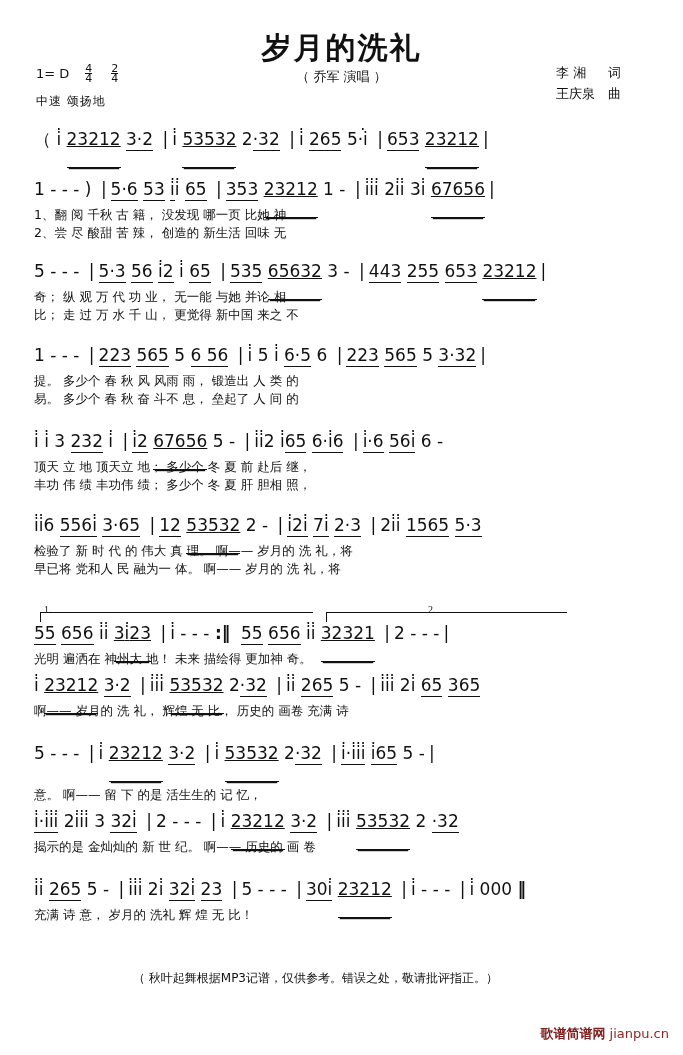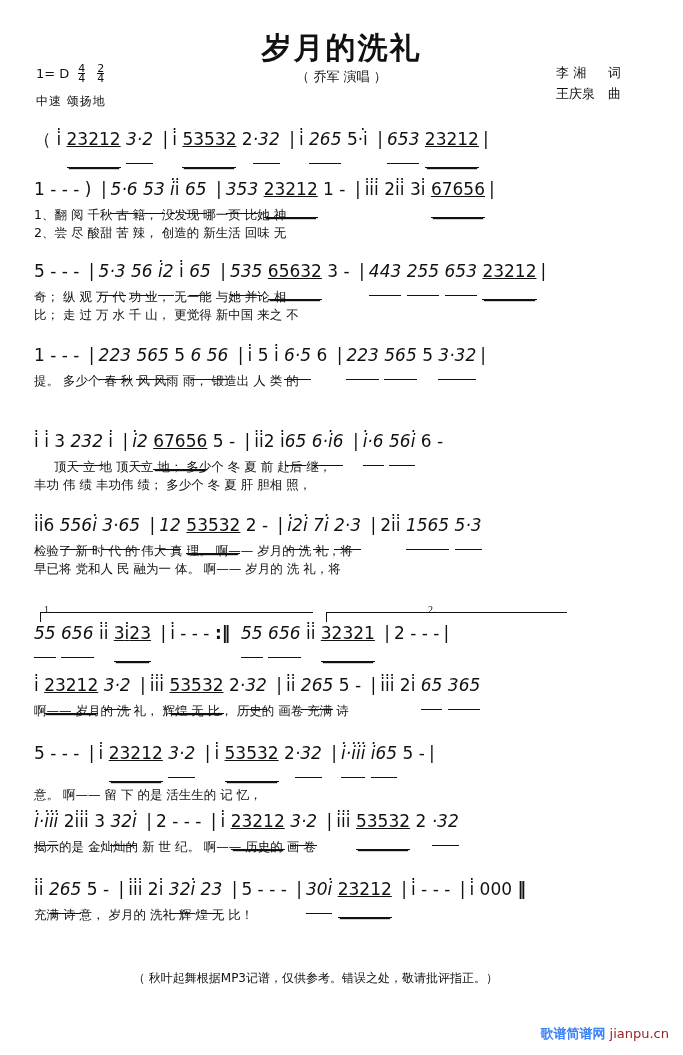--- a/index.html
+++ b/index.html
@@ -23,53 +23,53 @@
   .credits{
     position:absolute;top:62px;right:62px;font-size:13px;line-height:21px;
     font-family:"DejaVu Sans", sans-serif;text-align:left;
   }
   .credits span{display:inline-block;}
   .cred-name{width:52px;}
   .keyblock{
     position:absolute;top:64px;left:36px;font-size:13px;
     font-family:"DejaVu Sans", sans-serif;
   }
-  .keyline{display:flex;align-items:center;gap:6px;}
+  .keyline{display:flex;align-items:center;gap:13px;}
   .frac{display:inline-block;text-align:center;line-height:9px;font-size:11px;vertical-align:middle;margin:0 3px;}
   .frac i{display:block;font-style:normal;}
   .frac .den{border-top:1px solid #111;}
   .tempo{margin-top:10px;font-size:12px;letter-spacing:1px;}
 
   
   .sys{position:absolute;left:34px;width:620px;}
   .notes{
     font-family:"DejaVu Sans", sans-serif;
     font-size:17px;letter-spacing:0px;white-space:nowrap;
     line-height:26px;
   }
   
-  .u1{border-bottom:1.2px solid #111;padding-bottom:14px;font-style:italic;}
+  .u1{border-bottom:1.2px solid #111;padding-bottom:1px;}
   .u2{border-bottom:1.2px solid #111;padding-bottom:18px;
       box-shadow:0 3px 0 -1.8px #111;text-decoration:underline;}
   .dota{position:relative;}
   .dota:after{content:"·";position:absolute;left:50%;top:-12px;transform:translateX(-50%);font-size:16px;}
   .bar{padding:0 4px;}
   .lyr{
     font-family:"DejaVu Sans", sans-serif;
     font-size:12.5px;white-space:nowrap;line-height:18px;color:#111;
   }
   .footer{
     position:absolute;bottom:68px;left:0;width:631px;text-align:center;
     font-size:12px;font-family:"DejaVu Sans", sans-serif;
   }
   .site{
     position:absolute;bottom:12px;right:14px;font-size:13px;
     font-family:"DejaVu Sans", sans-serif;color:#7a1f1f;
   }
-  .site .cn{color:#3b82f6;font-weight:bold;}
+  .site .cn{color:#7f1d1d;font-weight:bold;}
   .site .en{color:#9b2222;}
   .repeat{font-weight:bold;}
   .rep-num{font-size:10px;}
 </style>
 </head>
 <body>
 
 <div class="sheet">
 
   <div class="title">岁月的洗礼</div>
@@ -124,30 +124,31 @@
     <div class="lyr">比； 走 过 万 水 千 山， 更觉得 新中国 来之 不</div>
   </div>
 
   <div class="sys" style="top:342px;">
     <div class="notes">
       1 - - -&nbsp;<span class="bar">|</span><span class="u1">223</span>&nbsp;<span class="u1">565</span>&nbsp;5&nbsp;<span class="u1">6 56</span>
       <span class="bar">|</span><span class="dota">i</span>&nbsp;5&nbsp;<span class="dota">i</span>&nbsp;<span class="u1">6·5</span>&nbsp;6
       <span class="bar">|</span><span class="u1">223</span>&nbsp;<span class="u1">565</span>&nbsp;5&nbsp;<span class="u1">3·32</span><span class="bar">|</span>
     </div>
     <div class="lyr" style="margin-top:4px;">提。 多少个 春 秋 风 风雨 雨， 锻造出 人 类 的</div>
+    <div class="lyr">易。 多少个 春 秋 奋 斗不 息， 垒起了 人 间 的</div>
   </div>
 
   <div class="sys" style="top:428px;">
     <div class="notes">
       <span class="dota">i</span>&nbsp;<span class="dota">i</span>&nbsp;3&nbsp;<span class="u1">232</span>&nbsp;<span class="dota">i</span>
       <span class="bar">|</span><span class="u1"><span class="dota">i</span>2</span>&nbsp;<span class="u2">67656</span>&nbsp;5 -
       <span class="bar">|</span><span class="dota">i</span><span class="dota">i</span>2&nbsp;<span class="dota">i</span><span class="u1">65</span>&nbsp;<span class="u1">6·<span class="dota">i</span>6</span>
       <span class="bar">|</span><span class="u1"><span class="dota">i</span>·6</span>&nbsp;<span class="u1">56<span class="dota">i</span></span>&nbsp;6 -
     </div>
-    <div class="lyr" style="margin-top:4px;margin-left:20px;">顶天 立 地 顶天立 地； 多少个 冬 夏 前 赴后 继，</div>
+    <div class="lyr" style="margin-top:4px;">顶天 立 地 顶天立 地； 多少个 冬 夏 前 赴后 继，</div>
     <div class="lyr">丰功 伟 绩 丰功伟 绩； 多少个 冬 夏 肝 胆相 照，</div>
   </div>
 
   <div class="sys" style="top:512px;">
     <div class="notes">
       <span class="dota">i</span><span class="dota">i</span>6&nbsp;<span class="u1">556<span class="dota">i</span></span>&nbsp;<span class="u1">3·65</span>
       <span class="bar">|</span><span class="u1">12</span>&nbsp;<span class="u2">53532</span>&nbsp;2 -
       <span class="bar">|</span><span class="u1"><span class="dota">i</span>2<span class="dota">i</span></span>&nbsp;<span class="u1">7<span class="dota">i</span></span>&nbsp;<span class="u1">2·3</span>
       <span class="bar">|</span>2<span class="dota">i</span><span class="dota">i</span>&nbsp;<span class="u1">1565</span>&nbsp;<span class="u1">5·3</span>
     </div>
@@ -161,20 +162,21 @@
       <div class="rep-num" style="position:absolute;left:10px;top:0px;">1.</div>
       <div style="position:absolute;left:292px;top:8px;width:240px;height:9px;border-top:1.2px solid #111;border-left:1.2px solid #111;"></div>
       <div class="rep-num" style="position:absolute;left:394px;top:0px;">2.</div>
     </div>
     <div class="notes">
       <span class="u1">55</span>&nbsp;<span class="u1">656</span>&nbsp;<span class="dota">i</span><span class="dota">i</span>&nbsp;<span class="u2">3<span class="dota">i</span>23</span>
       <span class="bar">|</span><span class="dota">i</span>&nbsp;- - -&nbsp;<span class="repeat">:‖</span>
       &nbsp;<span class="u1">55</span>&nbsp;<span class="u1">656</span>&nbsp;<span class="dota">i</span><span class="dota">i</span>&nbsp;<span class="u2">32321</span>
       <span class="bar">|</span>2&nbsp;- - -<span class="bar">|</span>
     </div>
+    <div class="lyr" style="margin-top:4px;">光明 遍洒在 神州大 地！ 未来 描绘得 更加神 奇。</div>
   </div>
 
   <div class="sys" style="top:672px;">
     <div class="notes">
       <span class="dota">i</span>&nbsp;<span class="u2">23212</span>&nbsp;<span class="u1">3·2</span>
       <span class="bar">|</span><span class="dota">i</span><span class="dota">i</span><span class="dota">i</span>&nbsp;<span class="u2">53532</span>&nbsp;2<span class="u1">·32</span>
       <span class="bar">|</span><span class="dota">i</span><span class="dota">i</span>&nbsp;<span class="u1">265</span>&nbsp;5 -
       <span class="bar">|</span><span class="dota">i</span><span class="dota">i</span><span class="dota">i</span>&nbsp;2<span class="dota">i</span>&nbsp;<span class="u1">65</span>&nbsp;<span class="u1">365</span>
     </div>
     <div class="lyr" style="margin-top:4px;">啊—— 岁月的 洗 礼， 辉煌 无 比， 历史的 画卷 充满 诗</div>

